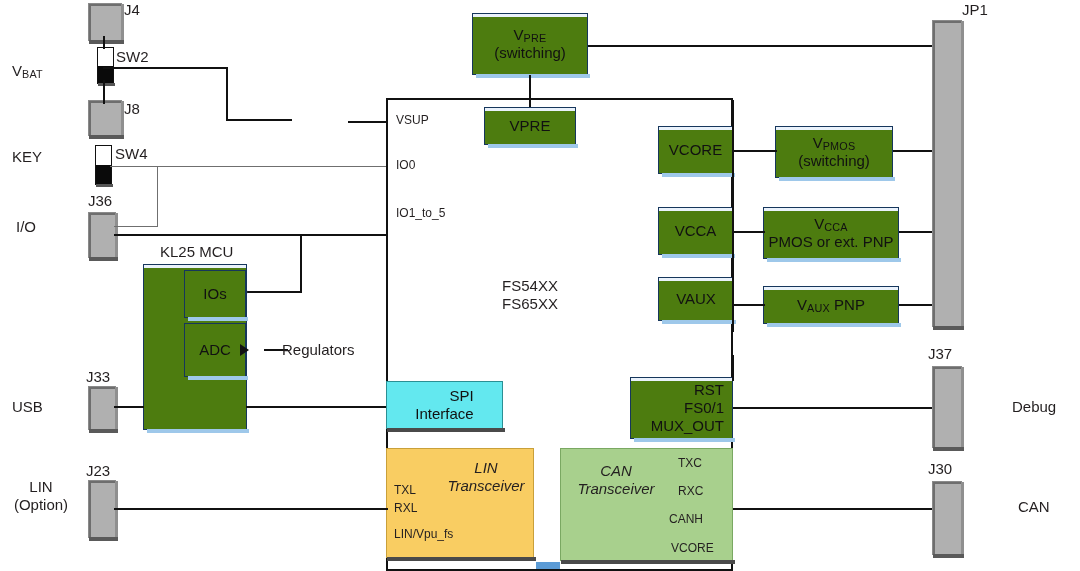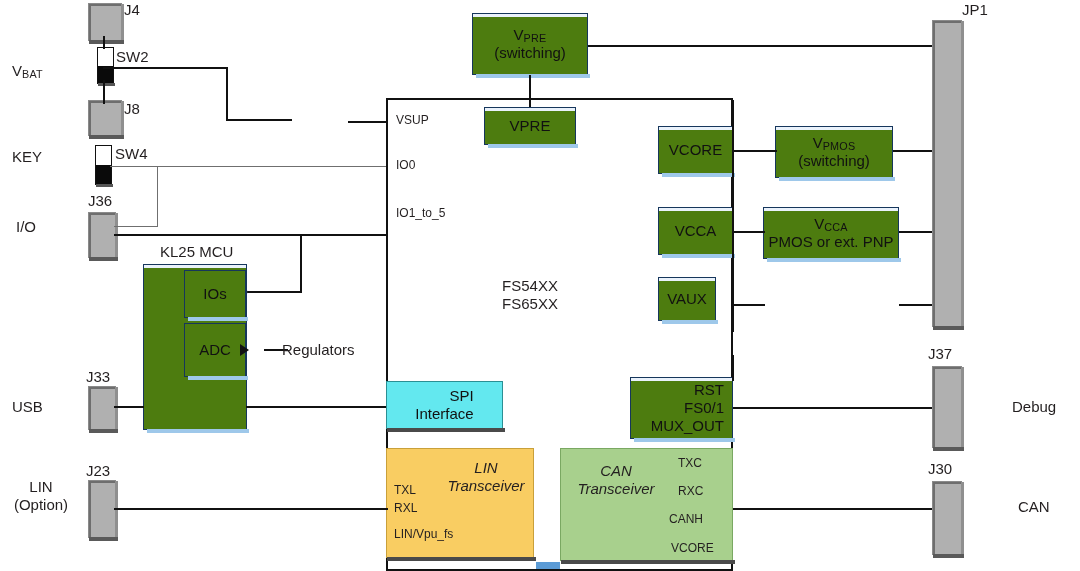--- a/index.html
+++ b/index.html
@@ -157,37 +157,40 @@
   <div class="blk top-hi" style="left:484px;top:107px;width:92px;height:38px;">
     <div class="inner">VPRE</div>
   </div>
 
   <div class="blk top-hi" style="left:658px;top:126px;width:75px;height:48px;">
     <div class="inner">VCORE</div>
   </div>
   <div class="blk top-hi" style="left:658px;top:207px;width:75px;height:48px;">
     <div class="inner">VCCA</div>
   </div>
-  <div class="blk top-hi" style="left:658px;top:277px;width:58px;height:44px;">
+  <div class="blk top-hi" style="left:658px;top:277px;width:76px;height:44px;">
     <div class="inner">VAUX</div>
   </div>
 
   <div class="w wv" style="left:732px;top:100px;height:232px;"></div>
 
   <div class="blk top-hi" style="left:775px;top:126px;width:118px;height:52px;">
     <div class="inner">
       <div><span>V</span><span class="sub">PMOS</span></div>
       <div>(switching)</div>
     </div>
   </div>
   <div class="blk top-hi" style="left:763px;top:207px;width:136px;height:52px;">
     <div class="inner">
       <div><span>V</span><span class="sub">CCA</span></div>
       <div>PMOS or ext. PNP</div>
     </div>
+  </div>
+  <div class="blk top-hi" style="left:763px;top:286px;width:136px;height:38px;">
+    <div class="inner"><span>V</span><span class="sub">AUX</span><span> PNP</span></div>
   </div>
 
   <div class="w wh" style="left:733px;top:150px;width:44px;"></div>
   <div class="w wh" style="left:733px;top:231px;width:32px;"></div>
   <div class="w wh" style="left:733px;top:304px;width:32px;"></div>
 
   <div class="w wh" style="left:893px;top:150px;width:40px;"></div>
   <div class="w wh" style="left:899px;top:231px;width:34px;"></div>
   <div class="w wh" style="left:899px;top:304px;width:34px;"></div>
 

